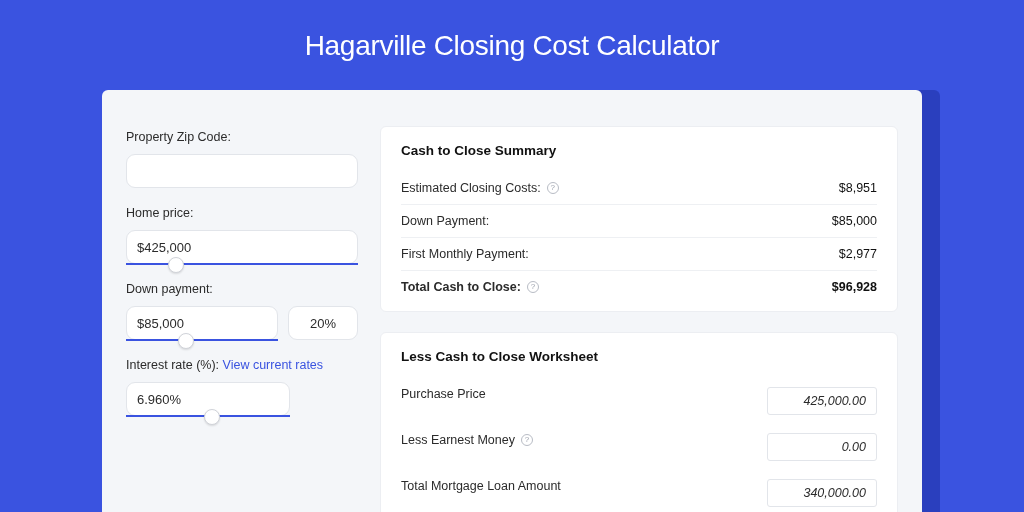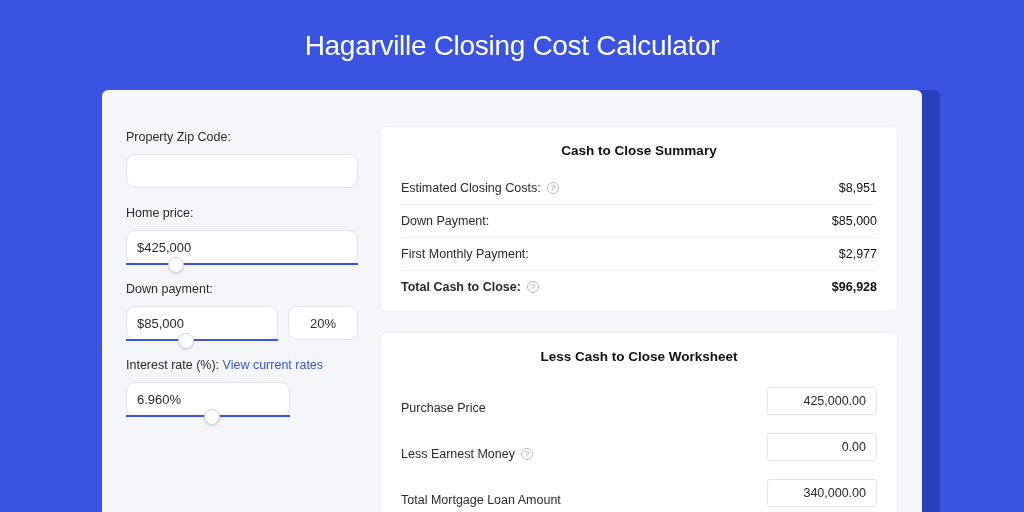--- a/index.html
+++ b/index.html
@@ -82,21 +82,21 @@
   }
   .link { color: #3a53e0; text-decoration: none; }
   
   .right-col { flex: 1; display: flex; flex-direction: column; gap: 20px; }
   .panel {
     background: #fff;
     border: 1px solid #eceef2;
     border-radius: 6px;
     padding: 16px 20px 8px 20px;
   }
-  .panel-title { font-size: 13.5px; font-weight: 700; color: #111; margin-bottom: 14px; text-align: center; }
+  .panel-title { font-size: 13.5px; font-weight: 700; color: #111; margin-bottom: 14px; }
   .summary-row {
     display: flex; justify-content: space-between; align-items: center;
     border-bottom: 1px solid #eef0f3;
     padding: 9px 0;
     font-size: 12.5px;
     color: #2b2b2b;
   }
   .summary-row:last-child { border-bottom: none; }
   .summary-label { display: flex; align-items: center; gap: 6px; }
   .amount { color: #111; }
@@ -104,35 +104,36 @@
   .help-icon {
     display: inline-flex; align-items: center; justify-content: center;
     width: 12px; height: 12px;
     border: 1px solid #b8bcc5;
     border-radius: 50%;
     color: #9ba0ab;
     font-size: 8px;
     line-height: 1;
   }
   .ws-row {
-    display: flex; justify-content: space-between; align-items: flex-end;
+    display: flex; justify-content: space-between; align-items: flex-start;
     padding: 9px 0;
     font-size: 12.5px;
     color: #2b2b2b;
   }
   .ws-input {
     height: 28px;
     width: 110px;
     border: 1px solid #e2e5ea;
     border-radius: 3px;
     background: #fff;
     font-size: 12.5px;
     text-align: right;
     padding: 0 10px;
     color: #2b2b2b;
+    font-style: italic;
   }
 </style>
 </head>
 <body>
 
 <h1 class="title">Hagarville Closing Cost Calculator</h1>
 
 <div class="stage">
   <div class="shadow-card"></div>
   <div class="card">

